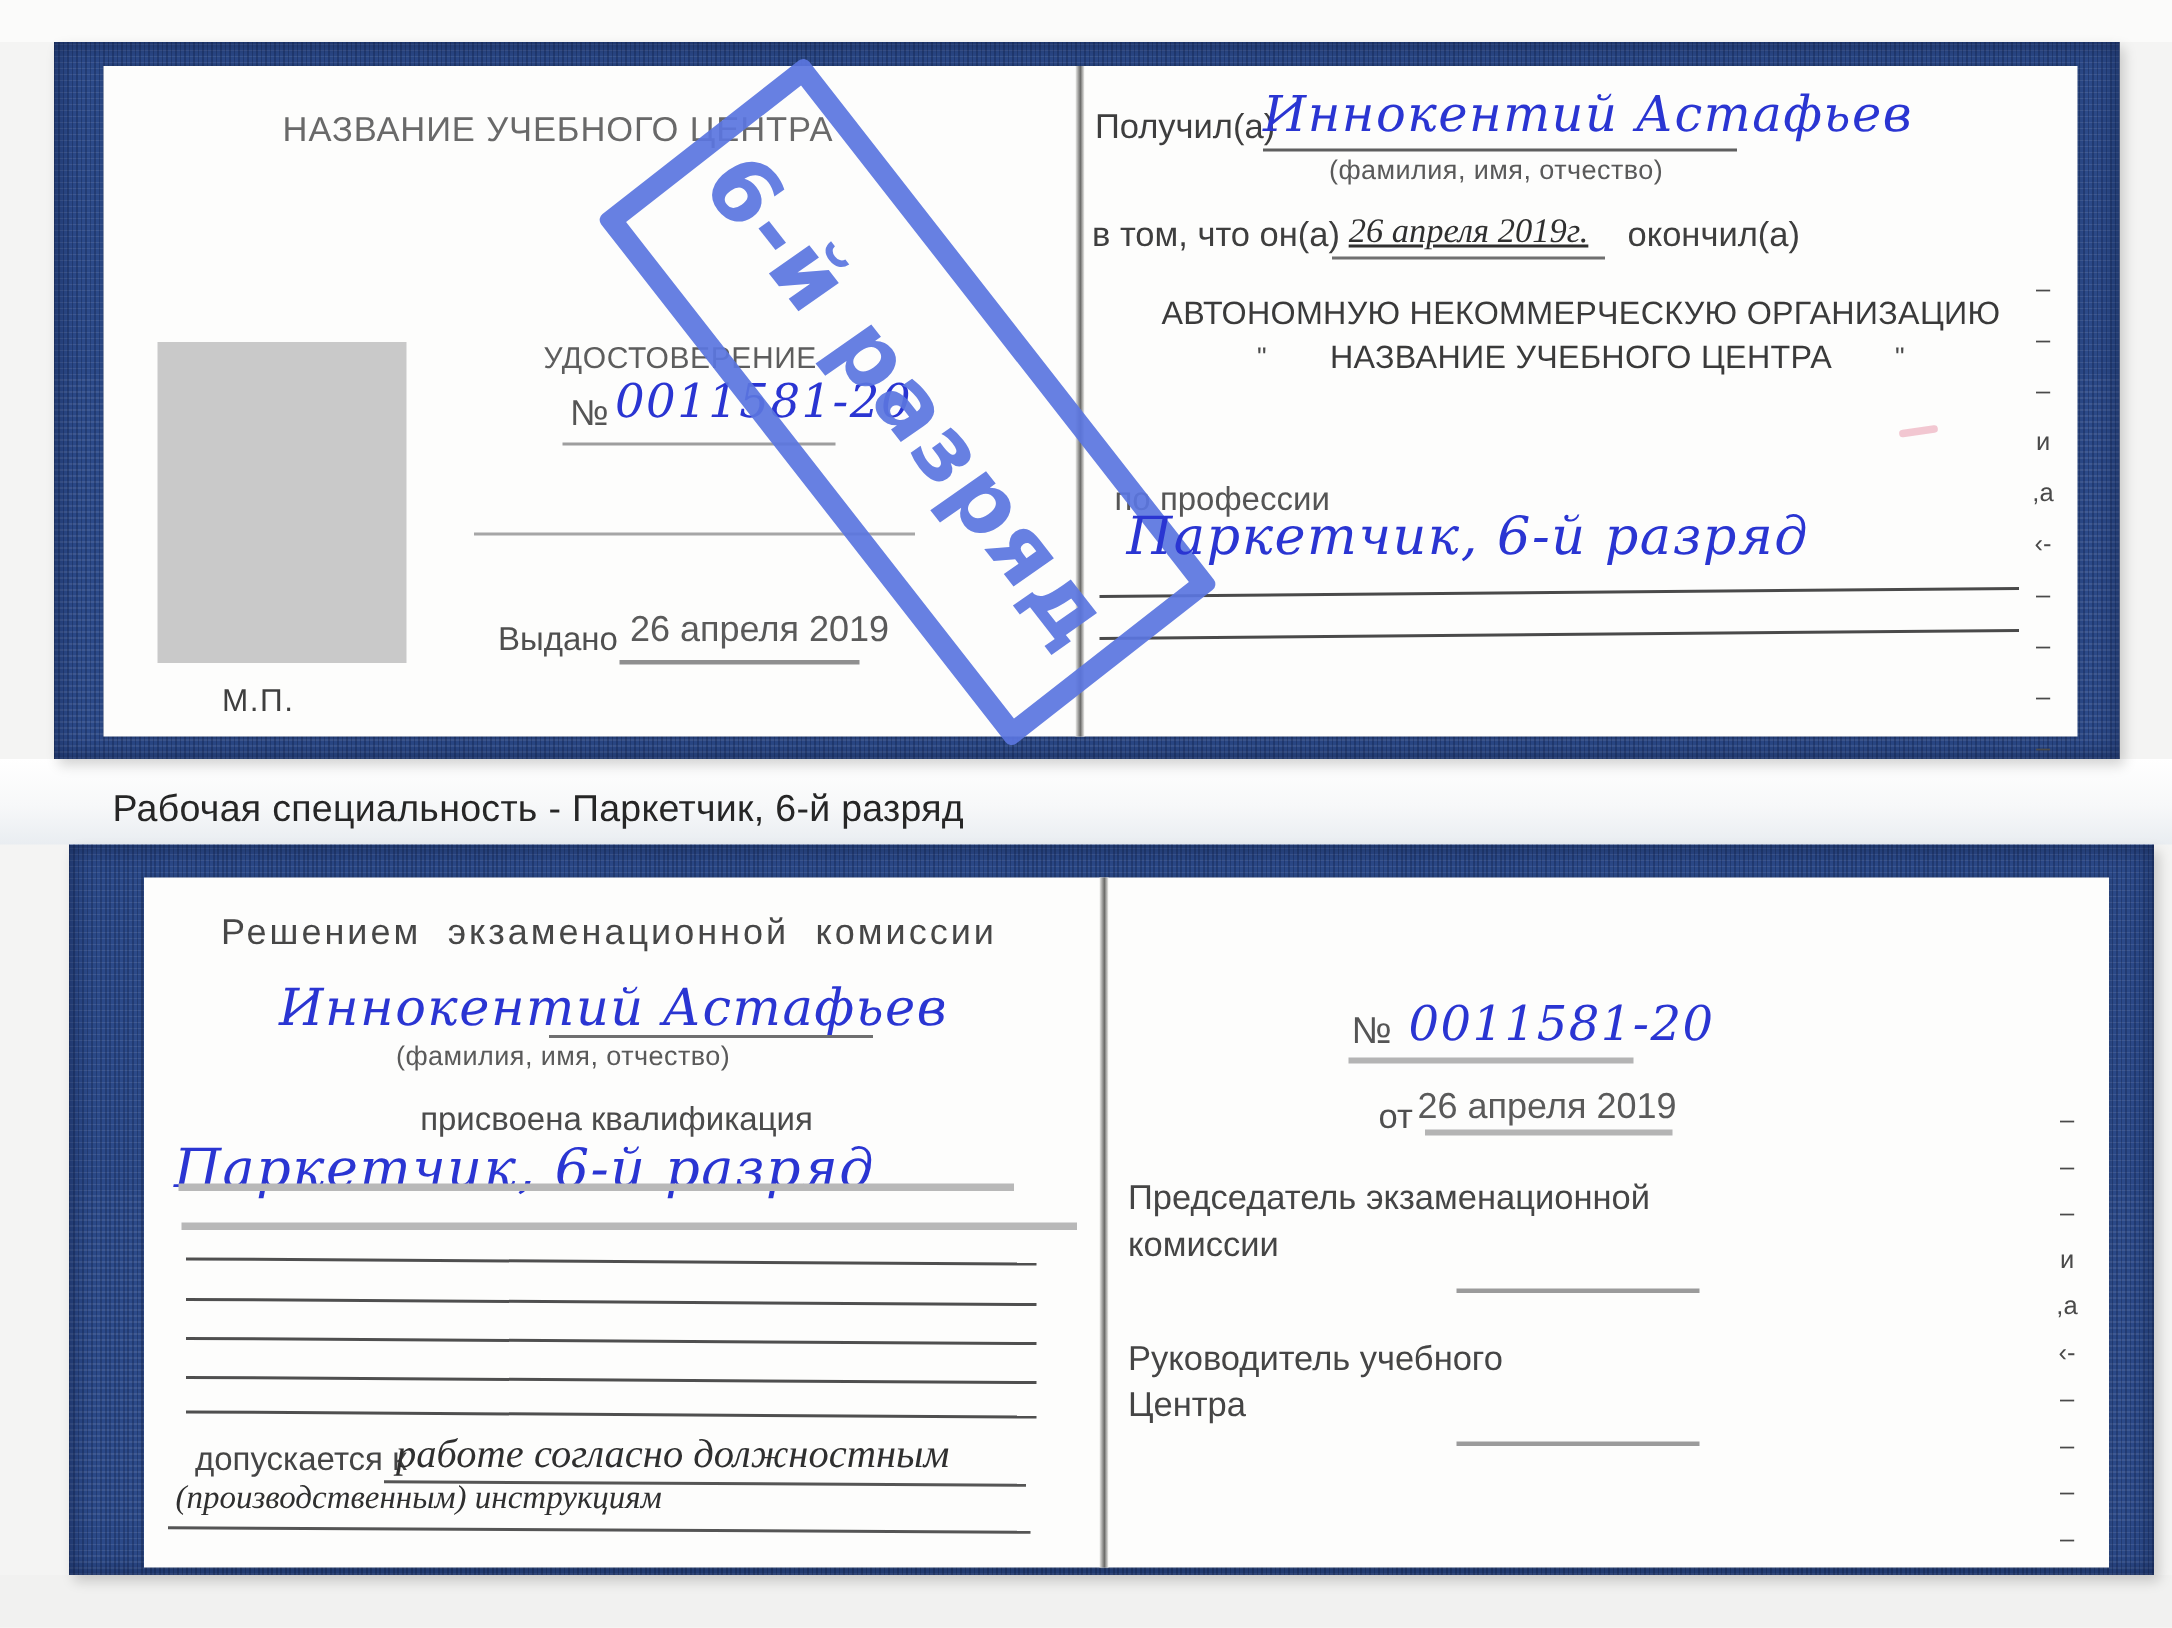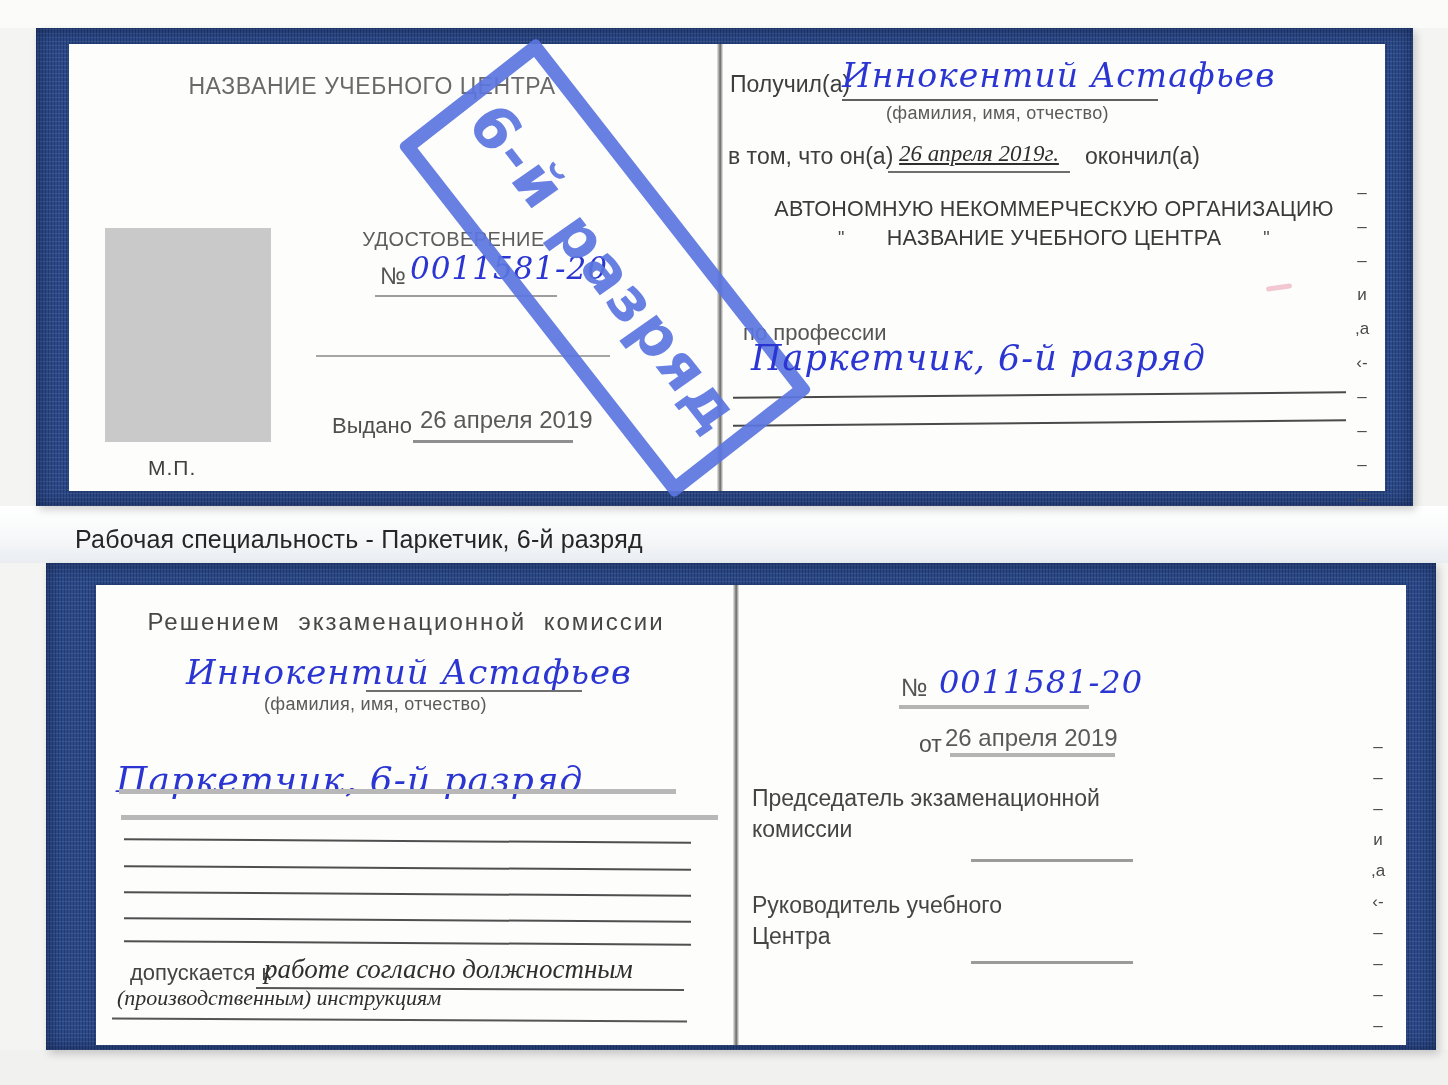--- a/index.html
+++ b/index.html
@@ -143,20 +143,21 @@
 <div class="cover" id="cert2">
   <div class="page" id="page2"></div>
   <div class="fold" id="fold2"></div>
 
   <div class="abs" style="left:85px;top:45px;width:550px;text-align:center;font-size:24px;color:#474747;letter-spacing:2px;word-spacing:9px;">Решением экзаменационной комиссии</div>
 
   <div class="abs hand" style="left:140px;top:89px;font-size:34px;">Иннокентий Астафьев</div>
   <div class="rule" style="left:320px;top:127px;width:216px;height:2px;background:#6f6f6f;"></div>
   <div class="abs fio-hint" style="left:218px;top:131px;width:290px;">(фамилия, имя, отчество)</div>
 
+  <div class="abs" style="left:165px;top:170px;width:400px;text-align:center;font-size:22px;color:#4b4b4b;">присвоена квалификация</div>
   <div class="abs hand" style="left:70px;top:196px;font-size:36px;">Паркетчик, 6-й разряд</div>
   <div class="rule" style="left:73px;top:226px;width:557px;height:5px;background:#b8b8b8;"></div>
   <div class="rule" style="left:75px;top:252px;width:597px;height:5px;background:#b8b8b8;"></div>
 
   <div class="rule" style="left:78px;top:277px;width:567px;height:2px;background:#4f4f4f;transform:rotate(0.35deg);"></div>
   <div class="rule" style="left:78px;top:304px;width:567px;height:2px;background:#4f4f4f;transform:rotate(0.35deg);"></div>
   <div class="rule" style="left:78px;top:330px;width:567px;height:2px;background:#4f4f4f;transform:rotate(0.35deg);"></div>
   <div class="rule" style="left:78px;top:356px;width:567px;height:2px;background:#4f4f4f;transform:rotate(0.35deg);"></div>
   <div class="rule" style="left:78px;top:379px;width:567px;height:2px;background:#4f4f4f;transform:rotate(0.35deg);"></div>
 

